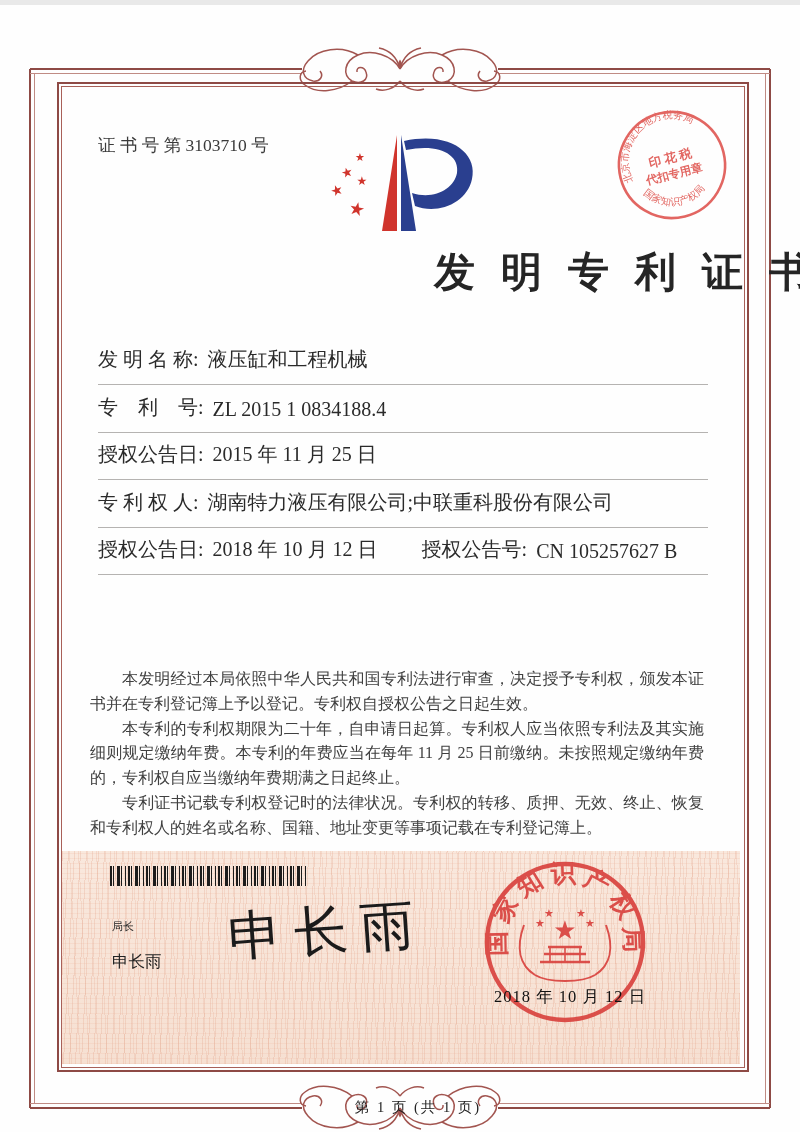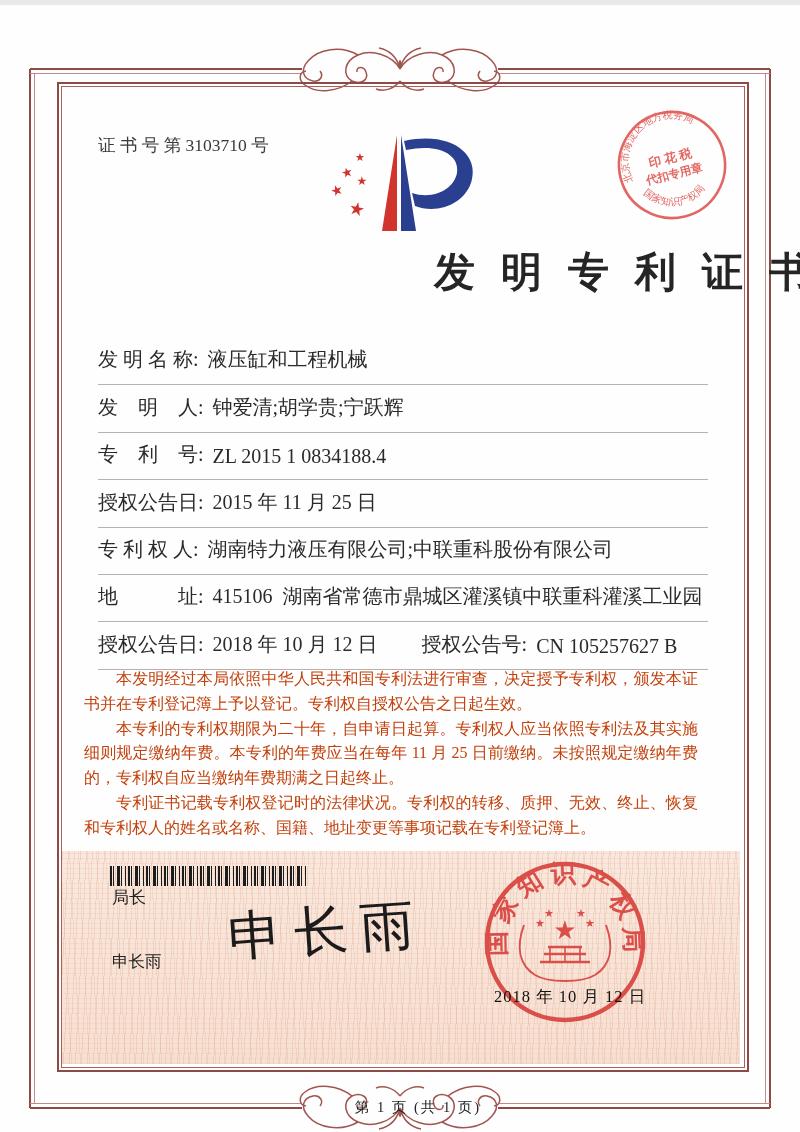--- a/index.html
+++ b/index.html
@@ -37,35 +37,35 @@
   .fields{position:absolute;left:98px;top:333px;width:610px;z-index:4;}
   .field-row{
     height:47.4px;border-bottom:1px solid #b5b3b1;
     display:flex;align-items:flex-end;box-sizing:border-box;
     padding-bottom:11px;font-size:20px;color:#2a2a2a;
   }
   .flabel{white-space:pre;margin-right:9px;}
   .fvalue{white-space:pre;}
   .flabel2{white-space:pre;margin-left:44px;margin-right:9px;}
   .body-text{
-    position:absolute;left:84px;top:662px;width:614px;z-index:4;
-    font-size:16px;line-height:1.55;color:#c2410c;text-align:justify;
+    position:absolute;left:90px;top:662px;width:614px;z-index:4;
+    font-size:16px;line-height:1.55;color:#404040;text-align:justify;
   }
   .body-text p{margin:0;text-indent:2em;}
   .barcode{
     position:absolute;left:110px;top:861px;width:198px;height:20px;z-index:4;
     background:
       repeating-linear-gradient(90deg,
         #1c1c1c 0 2px, rgba(0,0,0,0) 2px 3px,
         #1c1c1c 3px 4px, rgba(0,0,0,0) 4px 7px,
         #1c1c1c 7px 10px, rgba(0,0,0,0) 10px 11px,
         #1c1c1c 11px 12px, rgba(0,0,0,0) 12px 15px,
         #1c1c1c 15px 16px, rgba(0,0,0,0) 16px 18px);
   }
-  .director-title{position:absolute;left:112px;top:881px;font-size:17px;z-index:4;color:#222;}
+  .director-title{position:absolute;left:112px;top:914px;font-size:11px;z-index:4;color:#222;}
   .director-name{position:absolute;left:112px;top:946px;font-size:16.5px;z-index:4;color:#222;}
   .signature{
     position:absolute;left:228px;top:890px;z-index:5;
     font-size:54px;letter-spacing:12px;color:#1b1b1b;
     transform:rotate(-4deg);font-weight:500;
   }
   .issuing-seal{position:absolute;left:478px;top:850px;z-index:5;opacity:.93;}
   .seal-date{
     position:absolute;left:494px;top:981px;z-index:6;
     font-size:16.5px;color:#111;white-space:pre;letter-spacing:1px;
@@ -153,38 +153,30 @@
   </svg>
 
   <div class="title">发明专利证书</div>
 
   <div class="fields">
     <div class="field-row">
       <span class="flabel">发 明 名 称:</span>
       <span class="fvalue">液压缸和工程机械</span>
     </div>
     <div class="field-row">
-      <span class="flabel">发　明　人:</span>
-      <span class="fvalue">钟爱清;胡学贵;宁跃辉</span>
-    </div>
-    <div class="field-row">
       <span class="flabel">专　利　号:</span>
       <span class="fvalue">ZL 2015 1 0834188.4</span>
     </div>
     <div class="field-row">
       <span class="flabel">授权公告日:</span>
       <span class="fvalue">2015 年 11 月 25 日</span>
     </div>
     <div class="field-row">
       <span class="flabel">专 利 权 人:</span>
       <span class="fvalue">湖南特力液压有限公司;中联重科股份有限公司</span>
-    </div>
-    <div class="field-row">
-      <span class="flabel">地　　　址:</span>
-      <span class="fvalue">415106  湖南省常德市鼎城区灌溪镇中联重科灌溪工业园</span>
     </div>
     <div class="field-row">
       <span class="flabel">授权公告日:</span>
       <span class="fvalue">2018 年 10 月 12 日</span>
       <span class="flabel2">授权公告号:</span>
       <span class="fvalue">CN 105257627 B</span>
     </div>
   </div>
 
   <div class="body-text">

